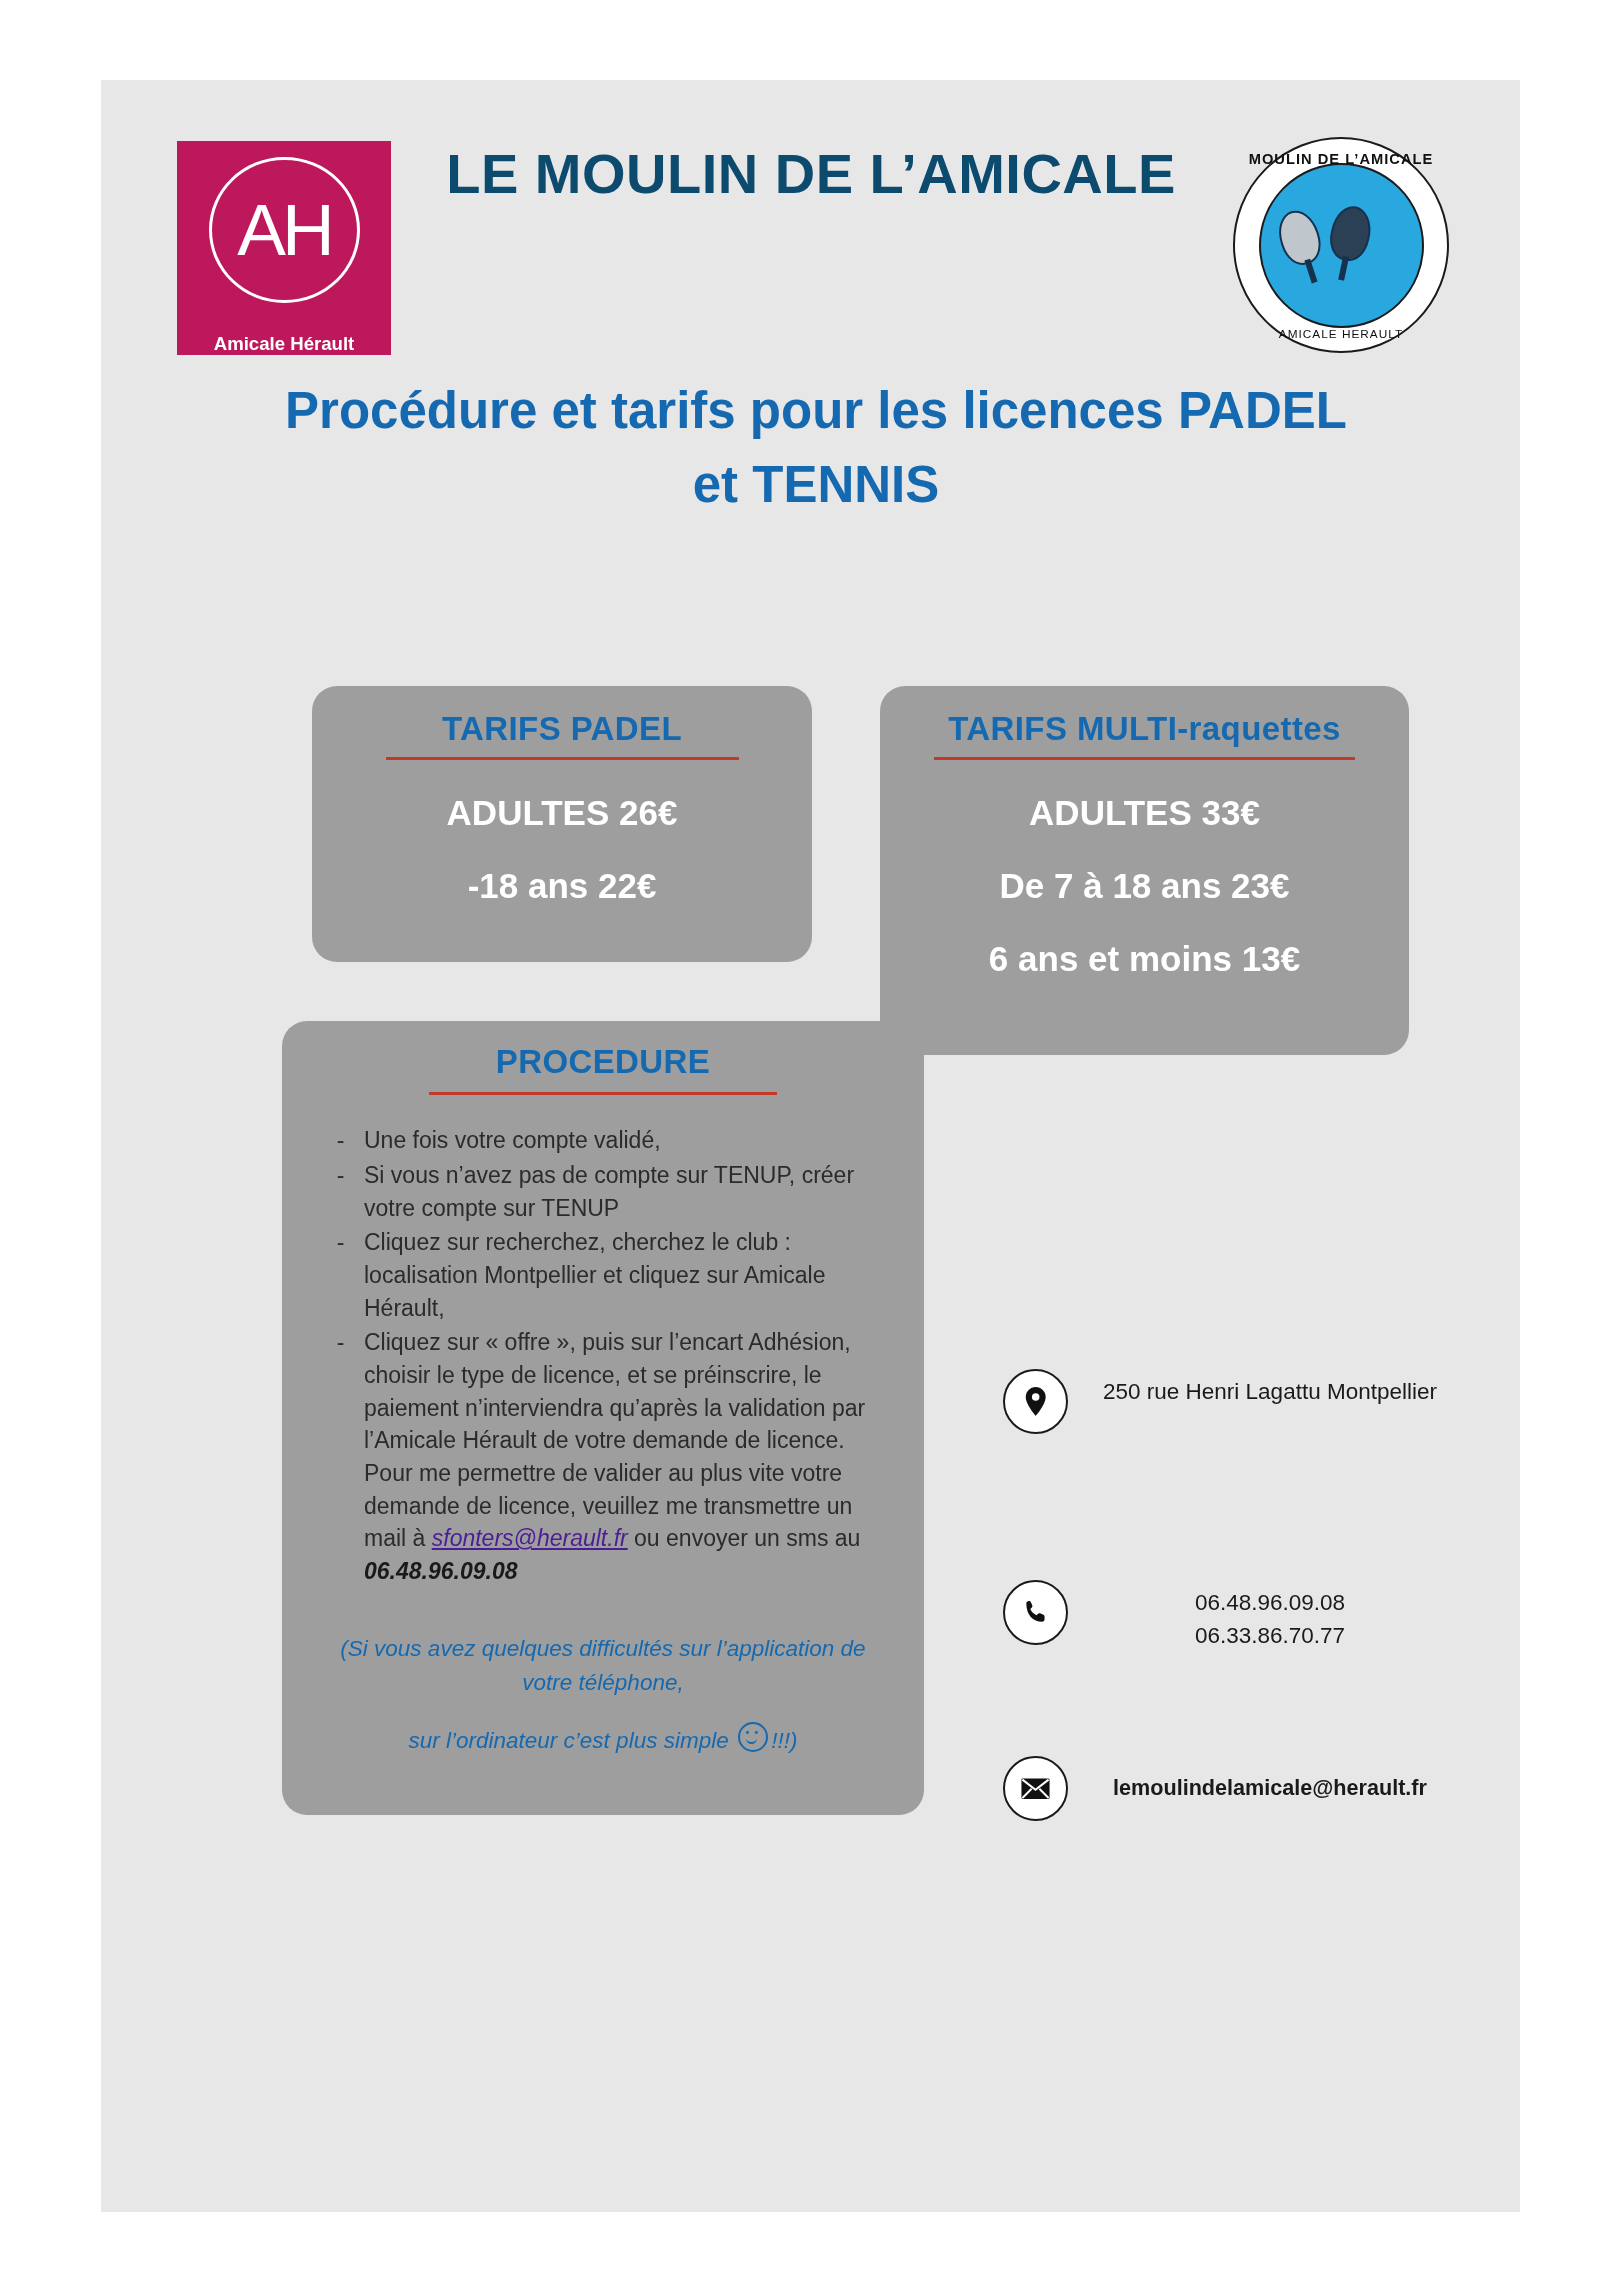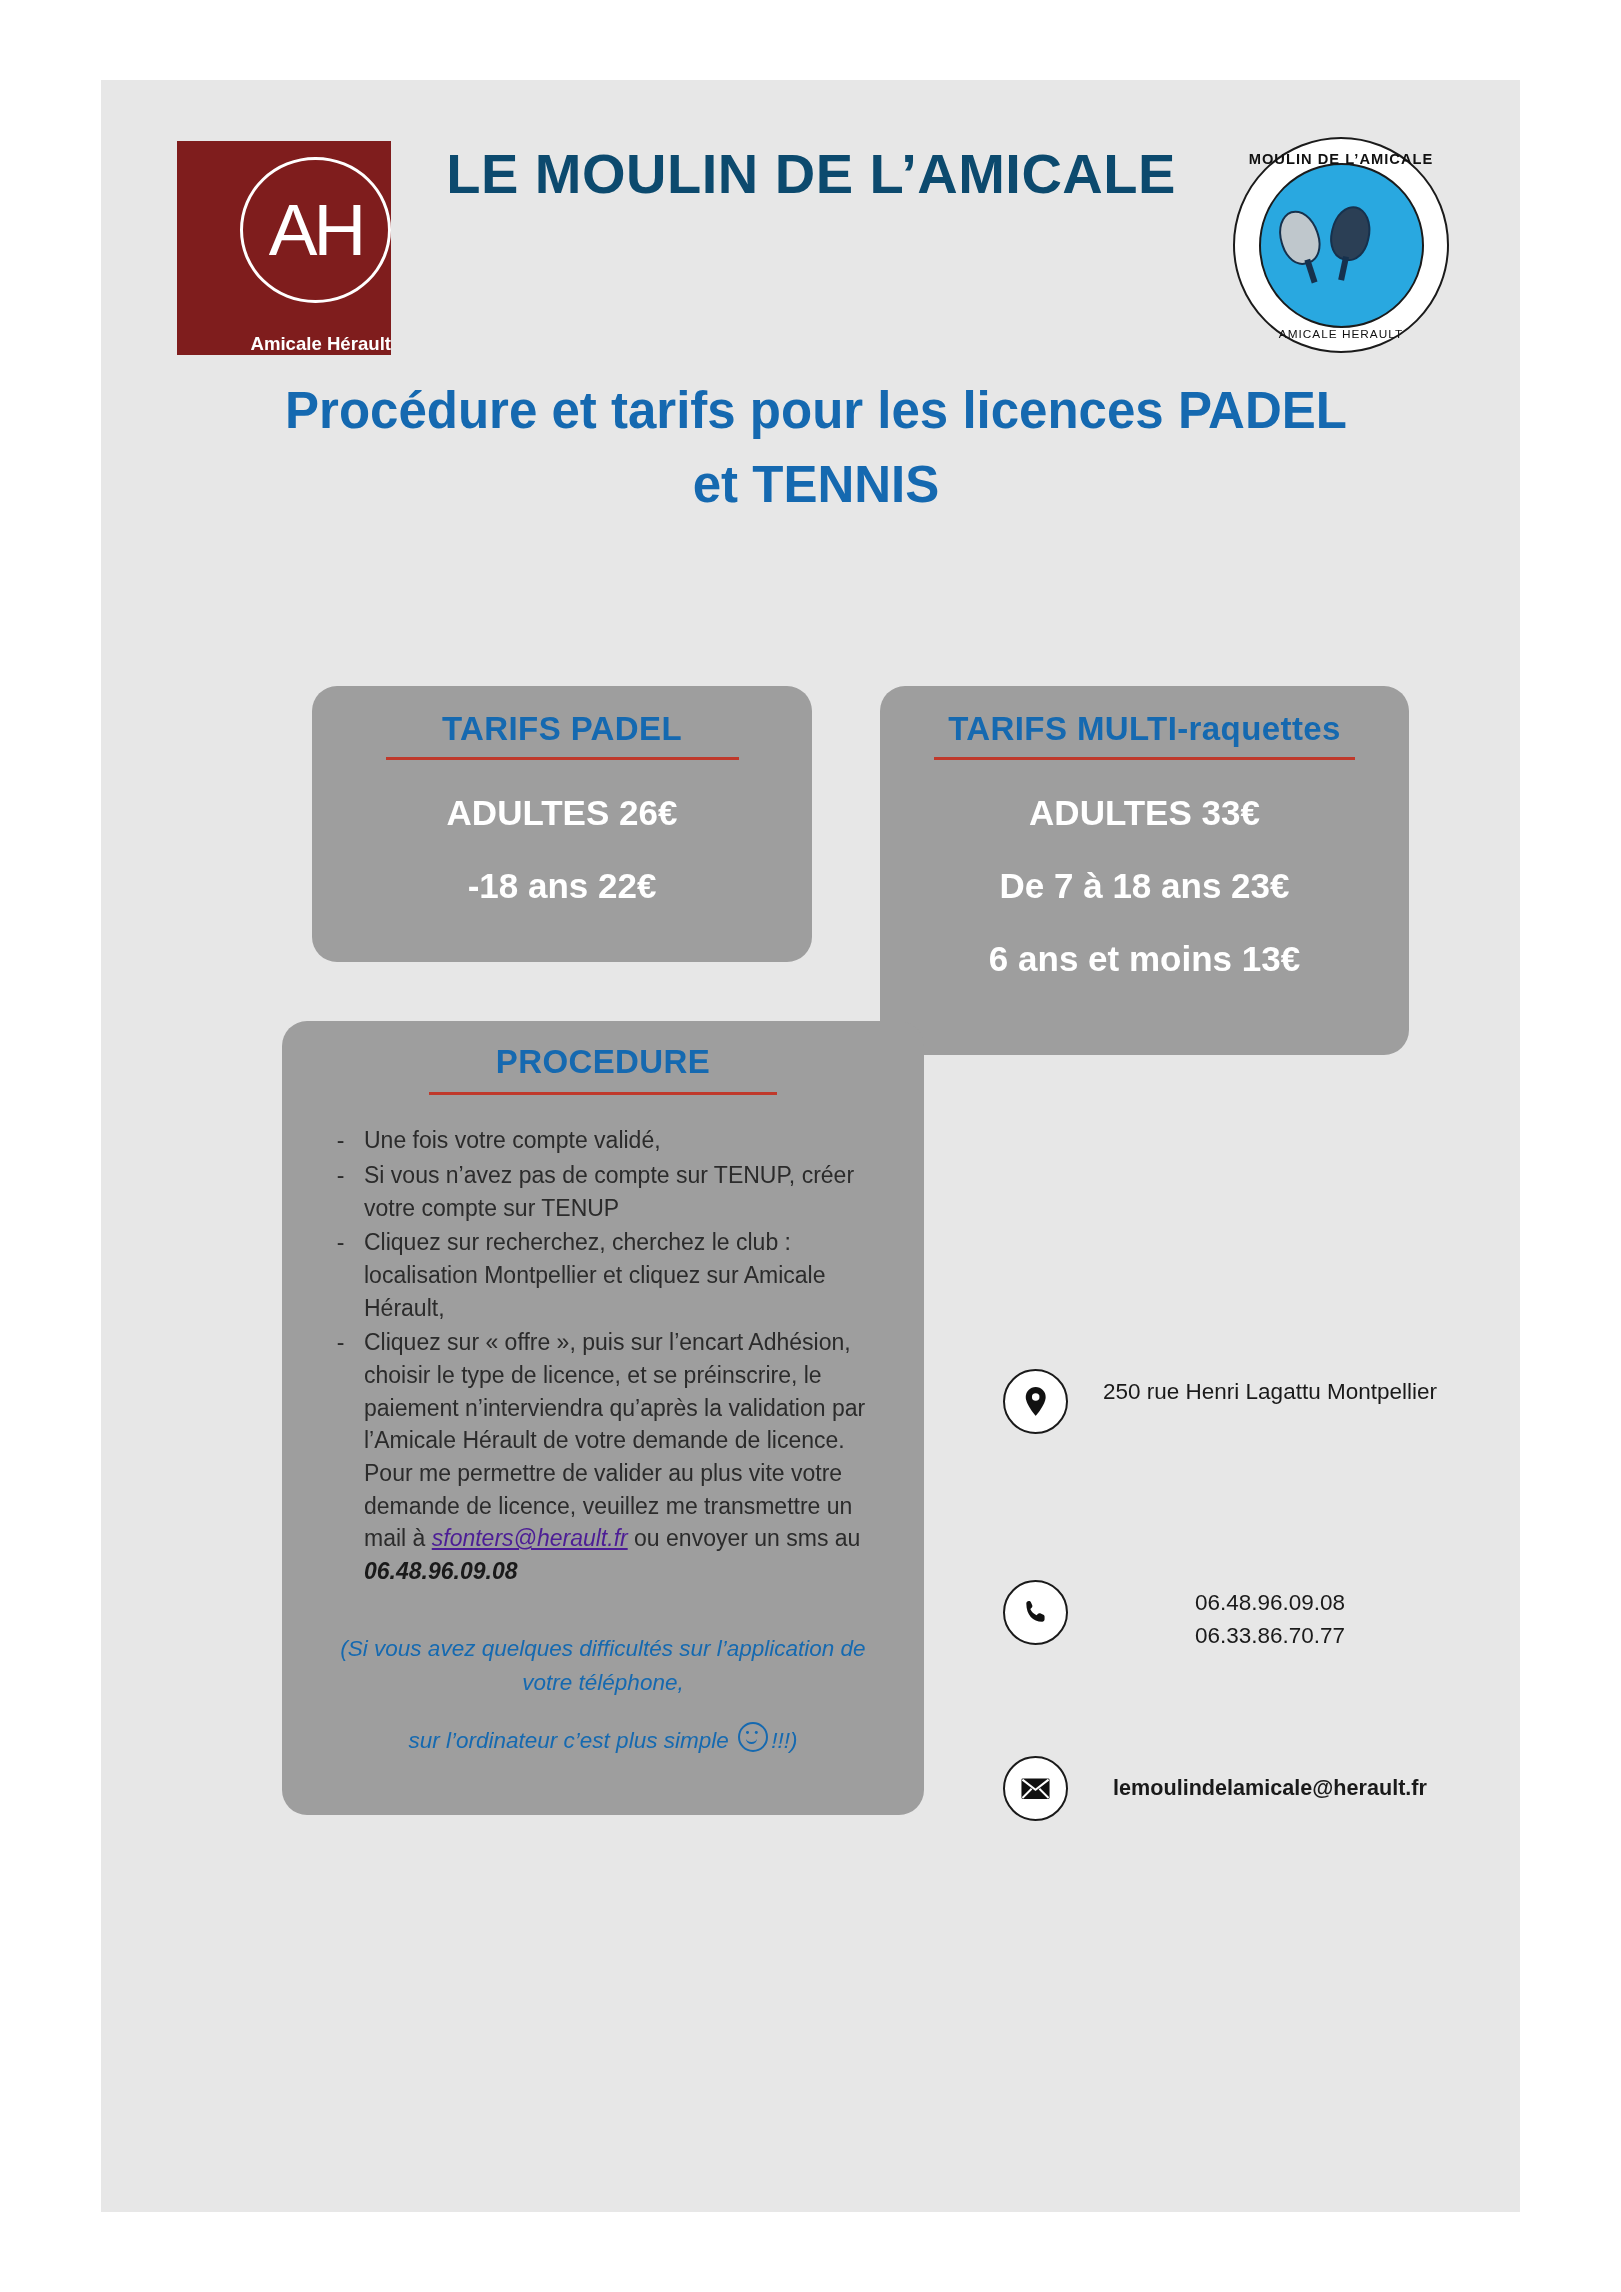--- a/index.html
+++ b/index.html
@@ -27,24 +27,24 @@
   .header {
     position: relative;
     height: 255px;
   }
   .logo-left {
     position: absolute;
     left: 76px;
     top: 61px;
     width: 214px;
     height: 214px;
-    background: #7f1d1d;
+    background: #be185d;
     display: flex;
     flex-direction: column;
-    align-items: flex-end;
+    align-items: center;
     justify-content: flex-start;
     gap: 24px;
   }
   .logo-left .ring {
     margin-top: 15.7px;
     width: 145px;
     height: 145px;
     border-radius: 50%;
     border: 3.9px solid #ffffff;
     display: flex;

